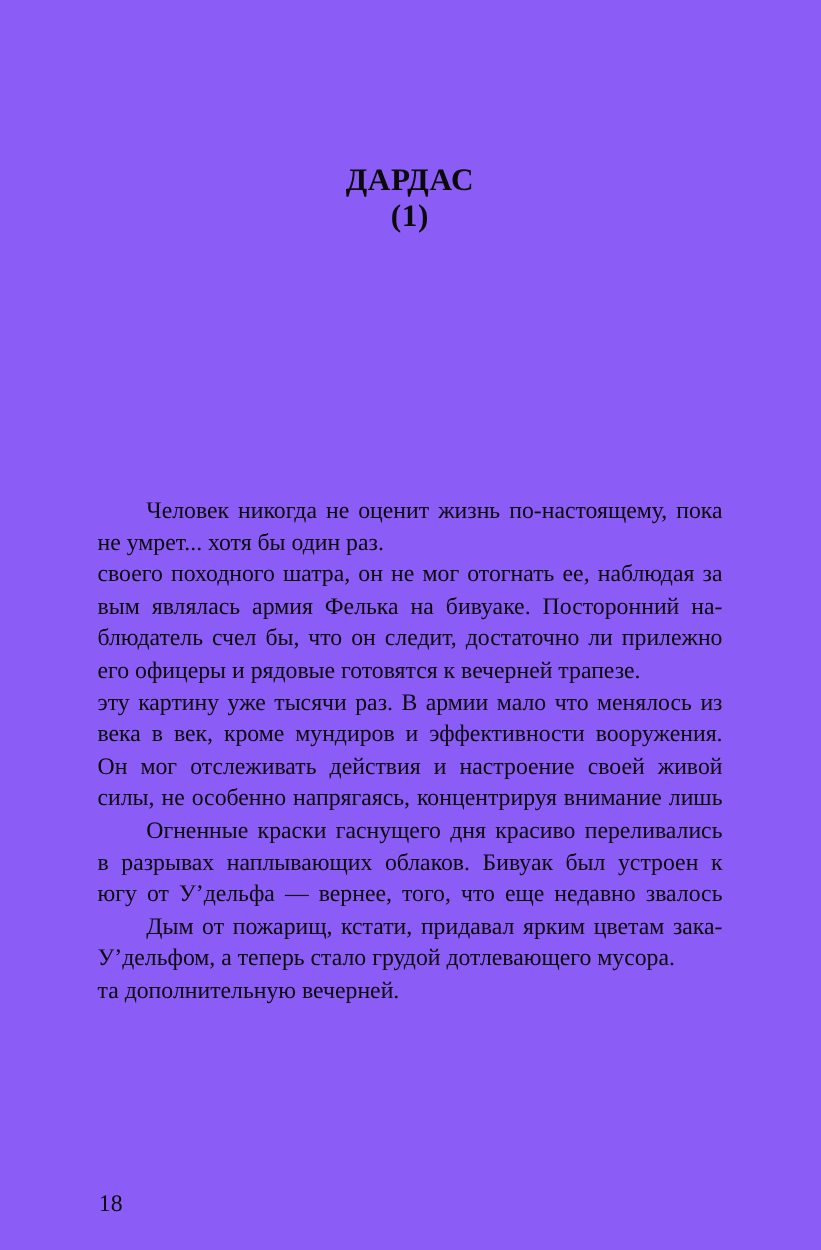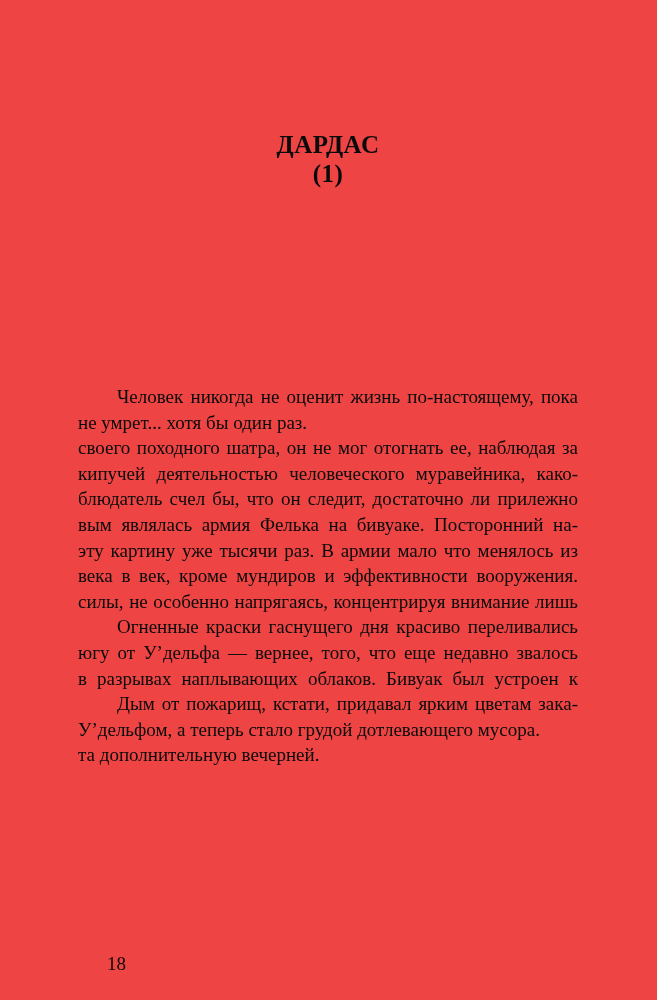--- a/index.html
+++ b/index.html
@@ -4,40 +4,40 @@
 <style>
   html, body {
     margin: 0;
     padding: 0;
     background: #ffffff;
   }
   .page {
     position: relative;
     width: 657px;
     height: 1000px;
-    background: #ef4444;
+    background: #8b5cf6;
     overflow: hidden;
     font-family: "Liberation Serif", serif;
     color: #0a0a0a;
   }
   .title-block {
     position: absolute;
     top: 130px;
     left: 78px;
     width: 500px;
     text-align: center;
     font-weight: bold;
     font-size: 25px;
     line-height: 29px;
     letter-spacing: 0.5px;
     color: #0a0a0a;
   }
   .body-block {
     position: absolute;
-    top: 384px;
+    top: 396px;
     left: 78px;
     width: 500px;
     font-size: 19px;
     line-height: 25.6px;
   }
   .line {
     text-align: justify;
     text-align-last: justify;
     height: 25.6px;
     overflow: visible;
@@ -49,42 +49,42 @@
     text-align: right;
     text-align-last: left;
   }
   .page-number {
     position: absolute;
     left: 79px;
     top: 951px;
     font-size: 19px;
     line-height: 25px;
     color: #0a0a0a;
-    margin-left: 28px;
   }
 </style>
 </head>
 <body>
 
 <div class="page">
   <div class="title-block">
     <div>ДАРДАС</div>
     <div>(1)</div>
   </div>
   <div class="body-block">
       <div class="line first">Человек никогда не оценит жизнь по-настоящему, пока</div>
       <div class="line last">не умрет... хотя бы один раз.</div>
       <div class="line">своего походного шатра, он не мог отогнать ее, наблюдая за</div>
-      <div class="line">кипучей деятельностью человеческого муравейника, како-</div>
+      <div class="line">вым являлась армия Фелька на бивуаке. Посторонний на-</div>
       <div class="line">блюдатель счел бы, что он следит, достаточно ли прилежно</div>
-      <div class="line">вым являлась армия Фелька на бивуаке. Посторонний на-</div>
+      <div class="line last">его офицеры и рядовые готовятся к вечерней трапезе.</div>
       <div class="line">эту картину уже тысячи раз. В армии мало что менялось из</div>
       <div class="line">века в век, кроме мундиров и эффективности вооружения.</div>
+      <div class="line">Он мог отслеживать действия и настроение своей живой</div>
       <div class="line">силы, не особенно напрягаясь, концентрируя внимание лишь</div>
       <div class="line first">Огненные краски гаснущего дня красиво переливались</div>
+      <div class="line">в разрывах наплывающих облаков. Бивуак был устроен к</div>
       <div class="line">югу от У’дельфа — вернее, того, что еще недавно звалось</div>
-      <div class="line">в разрывах наплывающих облаков. Бивуак был устроен к</div>
       <div class="line first">Дым от пожарищ, кстати, придавал ярким цветам зака-</div>
       <div class="line last">У’дельфом, а теперь стало грудой дотлевающего мусора.</div>
       <div class="line last">та дополнительную вечерней.</div>
     </div>
   <div class="page-number">18</div>
 </div>
 
 </body></html>

